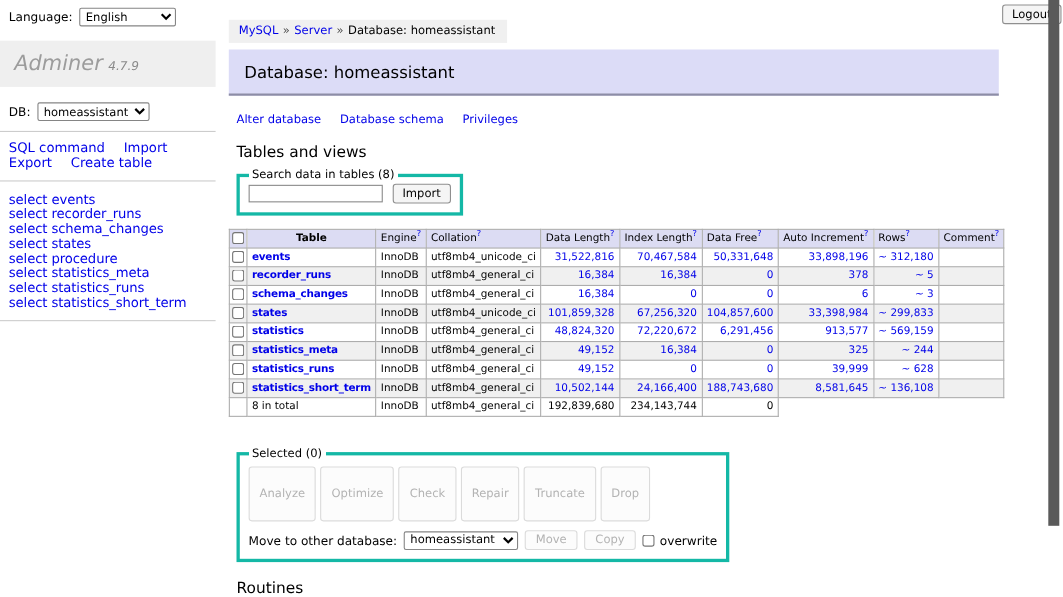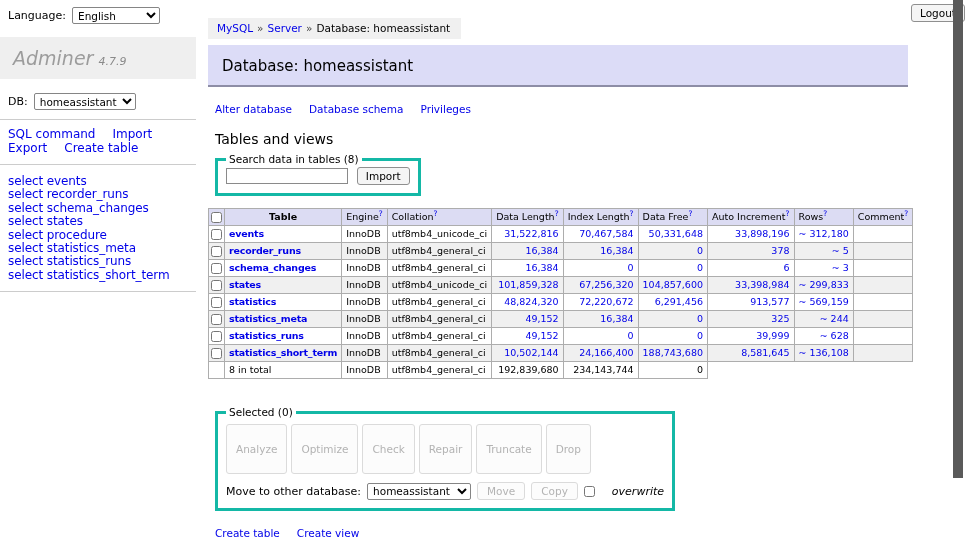--- a/index.html
+++ b/index.html
@@ -87,21 +87,21 @@
   tfoot td{background:#fff;}
   tfoot .total-label{font-weight:normal;}
   tfoot td.num{color:#000;}
   tfoot td.nb{border:none;background:transparent;}
 
   .sel-buttons{margin:4px 0 0;}
   .sel-buttons button{margin-right:4px;padding:18px 9px;}
   .move-row{margin:8px 0 0;font-size:11px;display:flex;align-items:center;}
   .move-row select{width:104px;margin:0 6px;}
   .move-row button{margin-right:6px;padding:2px 9px;}
-  .move-row label{margin-left:14px;font-style:italic;}
+  .move-row label{margin-left:2px;}
   .move-row input[type=checkbox]{margin-right:3px;}
 
   .scrollbar{position:absolute;left:953px;top:0;width:10px;height:478px;background:var(--scroll);}
 </style>
 </head>
 <body>
 
 <div class="sidebar">
   <div class="lang-row">
     <span>Language:</span>
@@ -382,21 +382,20 @@
       <select>
         <option>homeassistant</option>
       </select>
       <button class="disabled">Move</button>
       <button class="disabled">Copy</button>
       <input type="checkbox" id="ovw" style="">
       <label for="ovw">overwrite</label>
     </div>
   </fieldset>
 
-  <div class="page-links"><a>Create table</a><a>Create view</a></div>
 
   <h3>Routines</h3>
   <div class="page-links" style="margin-top:13px;"><a>Create overwrite</a><a>Create function</a></div>
 
   
 </div>
 
 <button class="logout-btn">Logout</button>
 
 <div class="scrollbar"></div>

